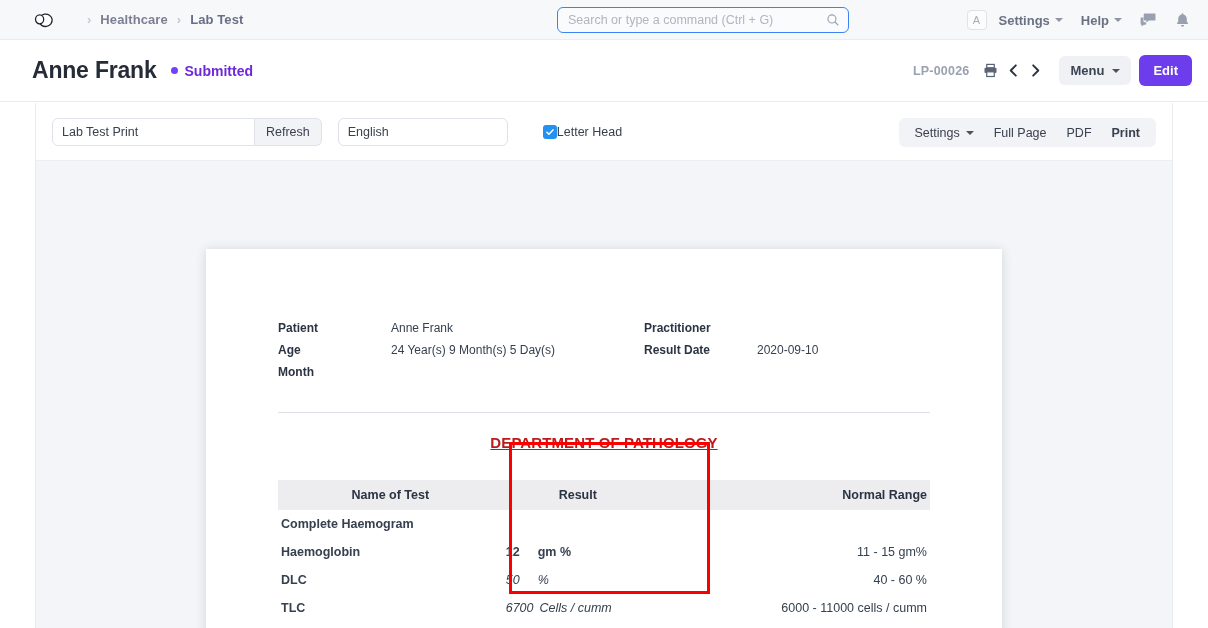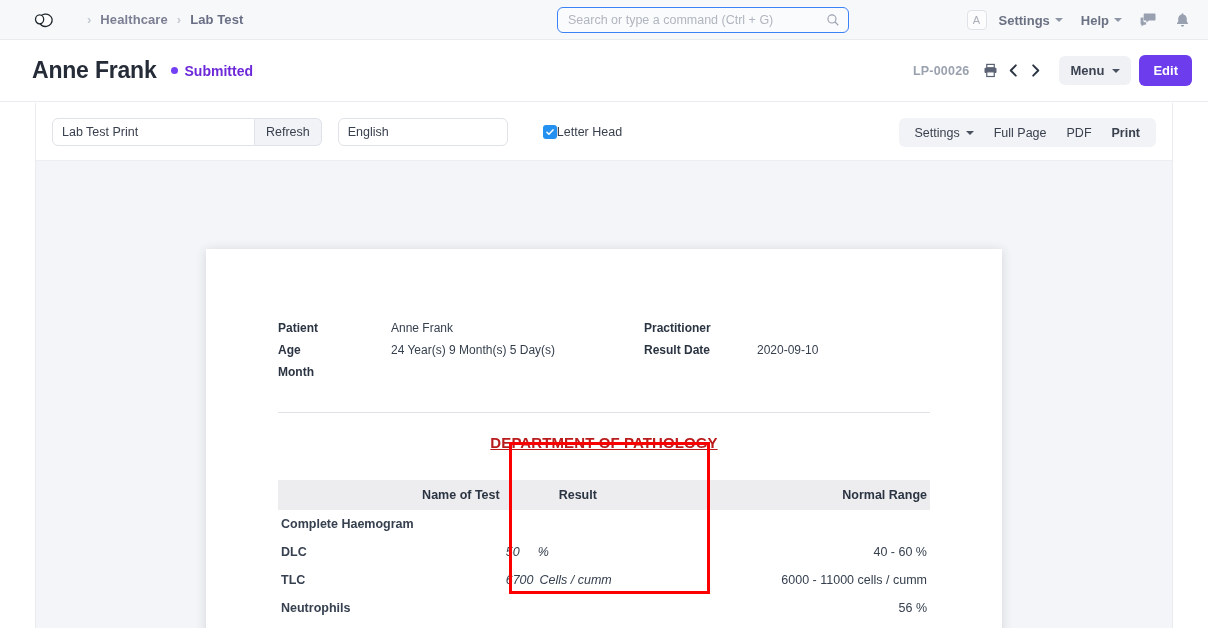--- a/index.html
+++ b/index.html
@@ -167,21 +167,21 @@
   .divider { border-top: 1px solid #dfe1e6; margin-top: 29px; }
 
   .dept-title {
     text-align: center; font-size: 15px; font-weight: bold; color: #b91c1c;
     text-decoration: underline; margin-top: 21px; letter-spacing: .1px;
   }
 
   .tbl { width: 100%; border-collapse: collapse; margin-top: 29px; }
   .tbl th {
     background: #ededef; font-size: 12.5px; font-weight: bold; color: #2b3442;
-    padding: 8px 3px; text-align: right;
+    padding: 8px 3px; text-align: center;
   }
   .tbl th.c-res { text-align: left; padding-left: 56px; }
   .tbl th.c-rng { text-align: right; }
   .tbl td { font-size: 12.5px; color: #36404f; padding: 7px 3px; vertical-align: top; }
   .td-group { font-weight: bold; color: #2b3442; }
   .td-name { font-weight: bold; color: #2b3442; padding-left: 25px; }
   .td-res { padding-left: 56px; white-space: nowrap; }
   .td-rng { text-align: right; white-space: nowrap; }
   .res-val { display: inline-block; min-width: 26px; }
   .res-unit { margin-left: 6px; }
@@ -350,20 +350,27 @@
               <th class="c-rng">Normal Range</th>
             </tr>
           </thead>
           <tbody>
             <tr>
               <td class="td-group">Complete Haemogram</td>
               <td class="td-res"></td>
               <td class="td-rng"></td>
             </tr>
 
+            <tr>
+              <td class="td-name">Haemoglobin</td>
+              <td class="td-res">
+                <span class="res-val fmt-bold">12</span><span class="res-unit fmt-bold">gm %</span>
+              </td>
+              <td class="td-rng">11 - 15 gm%</td>
+            </tr>
 
             <tr>
               <td class="td-name">DLC</td>
               <td class="td-res">
                 <span class="res-val fmt-italic">50</span><span class="res-unit fmt-italic">%</span>
               </td>
               <td class="td-rng">40 - 60 %</td>
             </tr>
 
             <tr>

